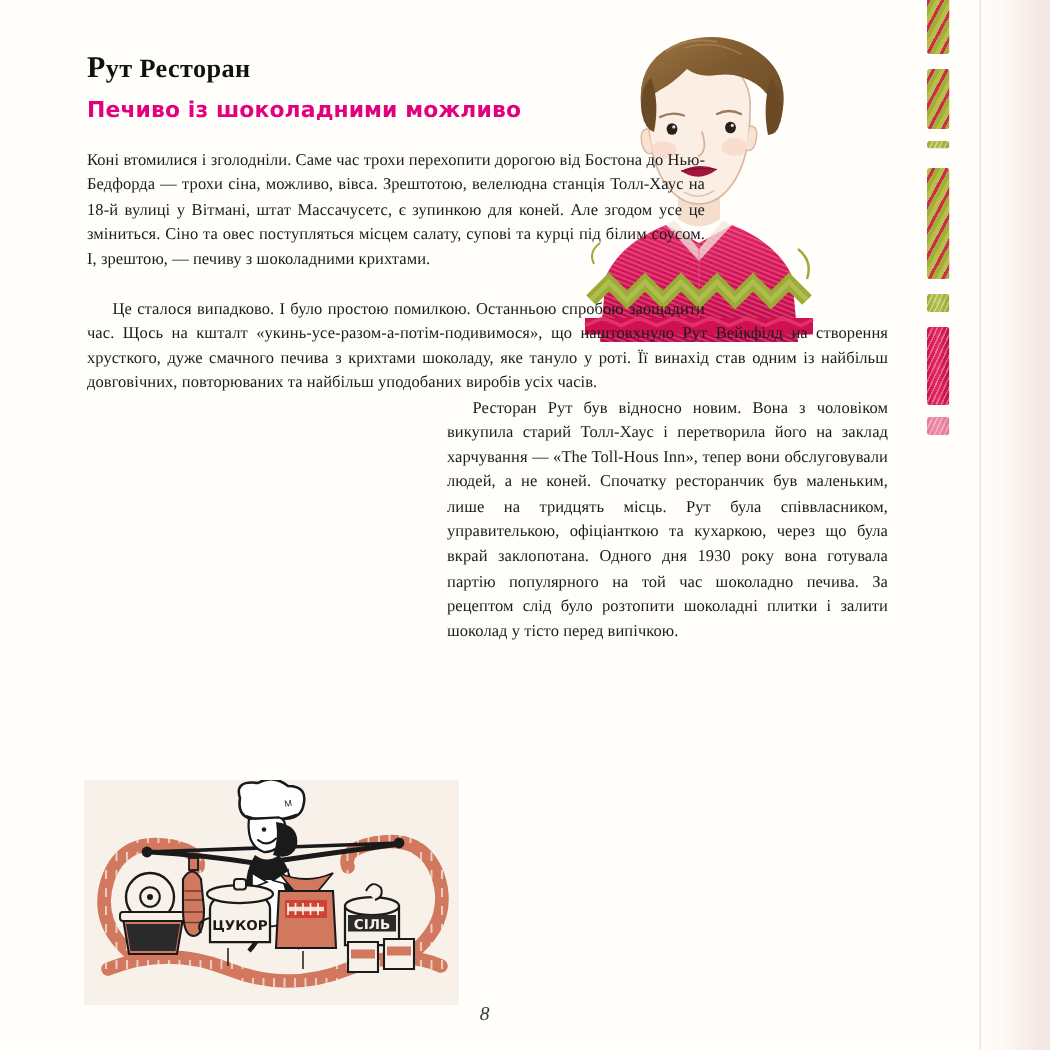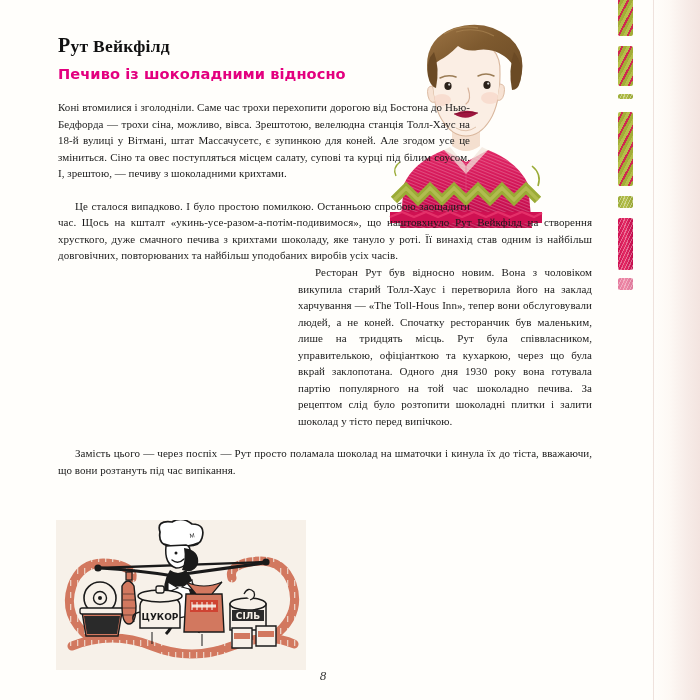--- a/index.html
+++ b/index.html
@@ -367,31 +367,30 @@
 
       <path d="M96 112 L96 124 M146 114 L146 126" stroke="#1a1a1a" stroke-width="1"></path>
     </svg>
   </div>
 
   <div class="column clearfix">
 
     <div class="portrait-float"></div>
 
     <h1 class="author">
-      <span class="dropcap">Р</span><span>ут Вейкфілд</span>
+      <span class="dropcap">Р</span><span>ут Ресторан</span>
     </h1>
 
-    <h2 class="recipe-title">Печиво із шоколадними відносно</h2>
+    <h2 class="recipe-title">Печиво із шоколадними можливо</h2>
 
     <p class="body">Коні втомилися і зголодніли. Саме час трохи перехопити дорогою від Бостона до Нью-Бед­форда — трохи сіна, можливо, вівса. Зрешто­тою, велелюдна станція Толл-Хаус на 18-й вулиці у Вітмані, штат Массачусетс, є зупин­кою для коней. Але згодом усе це зміниться. Сіно та овес поступляться місцем салату, суповi та курці під білим соусом. І, зрештою, — печиву з шоколадними крихтами.</p>
 
     <p class="body indent">Це сталося випадково. І було простою помилкою. Останньою спробою заощадити час. Щось на кшталт «укинь-усе-разом-а-потім-подивимося», що наштовхнуло Рут Вейкфілд на створення хрусткого, дуже смачного печива з крихтами шоколаду, яке тануло у роті. Її винахід став одним із найбільш довговічних, повторюваних та найбільш уподобаних виробів усіх часів.</p>
 
     <div class="kitchen-float"></div>
 
     <p class="body indent">Ресторан Рут був відносно новим. Вона з чоловіком викупила старий Толл-Хаус і перетворила його на заклад харчування — «The Toll-Hous Inn», тепер вони обслуговували людей, а не коней. Спочатку ресторанчик був маленьким, лише на тридцять місць. Рут була співвласником, управителькою, офіціант­кою та кухаркою, через що була вкрай заклопотана. Одного дня 1930 року вона готувала партію популярного на той час шоколадно печива. За рецептом слід було розтопити шоколадні плитки і за­лити шоколад у тісто перед випічкою.</p>
 
-    <p class="body indent">Замість цього — через поспіх — Рут просто поламала шоколад на шматочки і кинула їх до тіста, вважаючи, що вони розтануть під час випікання.</p>
   </div>
 
   <div class="folio">8</div>
 
 </div>
 
 </body></html>

